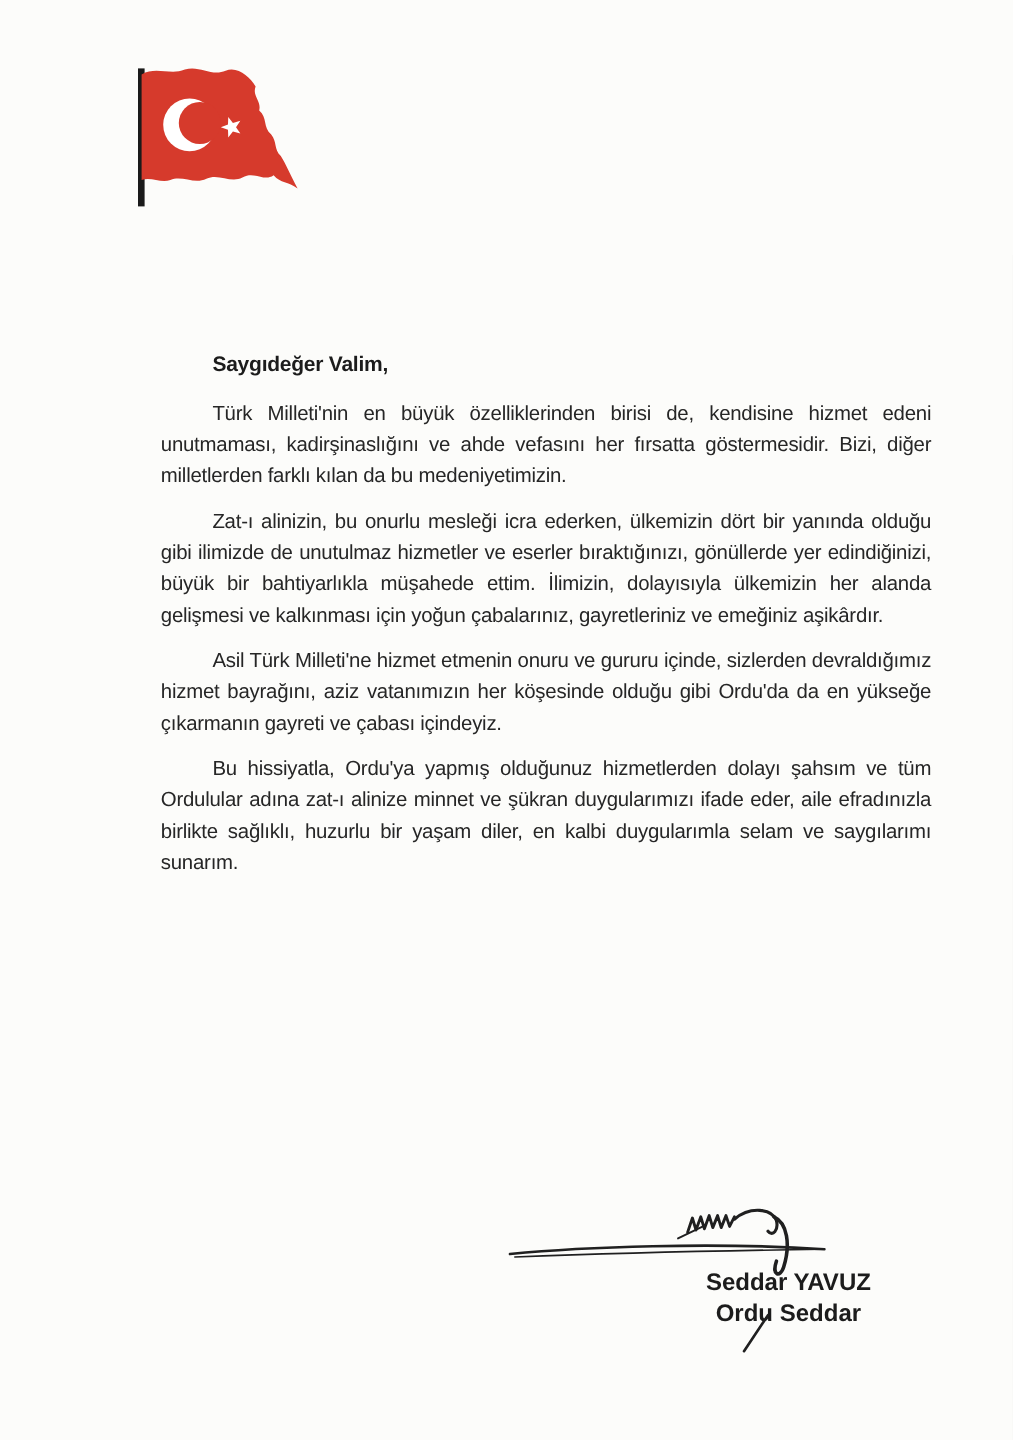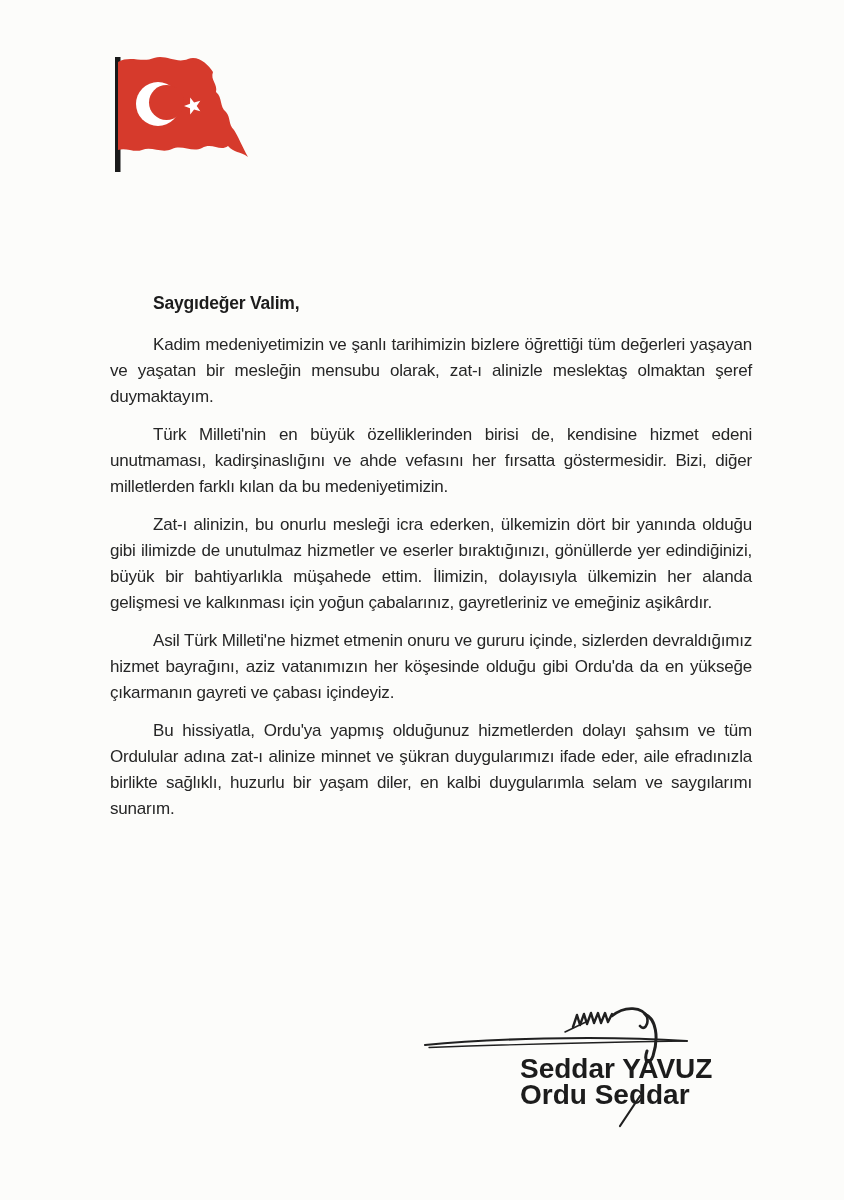--- a/index.html
+++ b/index.html
@@ -47,21 +47,21 @@
     display:inline-block;
     font-size:17px; font-weight:bold;
     color:var(--ozel_red);
     border-bottom:2px solid var(--ozel_red);
     padding:0 1px 1px 1px;
     letter-spacing:.5px;
   }
   
   .letter-body{
     position:absolute;
-    left:110px; top:290px;
+    left:134px; top:290px;
     width:642px;
     color:var(--ink);
     font-size:17px;
     line-height:26px;
     letter-spacing:-0.2px;
   }
   .salutation{
     font-weight:bold;
     font-size:17.5px;
     color:var(--ink_strong);
@@ -75,25 +75,26 @@
   }
   .para:last-child{margin-bottom:0;}
   
   .sig-strokes{
     position:absolute;
     left:415px; top:1003px;
     width:290px; height:75px;
   }
   .sig-text{
     position:absolute;
-    left:520px; top:1056px;
+    left:552px; top:1056px;
     width:210px;
+    text-align:center;
     color:var(--ink_strong);
     font-weight:bold;
-    font-size:28px;
+    font-size:20px;
     line-height:26px;
   }
   .sig-slash{
     position:absolute;
     left:612px; top:1093px;
     width:34px; height:36px;
   }
 </style>
 </head>
 <body>
@@ -119,21 +120,20 @@
       <circle cx="48" cy="50" r="22" fill="#ffffff"></circle>
       <circle cx="56.5" cy="48.5" r="17.5" style="fill:var(--flag_red,#d63a2c)"></circle>
       <path fill="#ffffff" d="M74,52 L80,54.2 L80.2,60.6 L84.1,55.5 L90.3,57.3 L86.7,52 L90.3,46.7 L84.1,48.5 L80.2,43.4 L80,49.8 Z"></path>
     </svg>
   </div>
 
 
   <div class="letter-body">
     <p class="salutation">Saygıdeğer Valim,</p>
     <div>
-        <p class="para">Kadim medeniyetimizin ve şanlı tarihimizin bizlere öğrettiği tüm değerleri yaşayan ve yaşatan bir mesleğin mensubu olarak, zat-ı alinizle meslektaş olmaktan şeref duymaktayım.</p>
         <p class="para">Türk Milleti'nin en büyük özelliklerinden birisi de, kendisine hizmet edeni unutmaması, kadirşinaslığını ve ahde vefasını her fırsatta göstermesidir. Bizi, diğer milletlerden farklı kılan da bu medeniyetimizin.</p>
         <p class="para">Zat-ı alinizin, bu onurlu mesleği icra ederken, ülkemizin dört bir yanında olduğu gibi ilimizde de unutulmaz hizmetler ve eserler bıraktığınızı, gönüllerde yer edindiğinizi, büyük bir bahtiyarlıkla müşahede ettim. İlimizin, dolayısıyla ülkemizin her alanda gelişmesi ve kalkınması için yoğun çabalarınız, gayretleriniz ve emeğiniz aşikârdır.</p>
         <p class="para">Asil Türk Milleti'ne hizmet etmenin onuru ve gururu içinde, sizlerden devraldığımız hizmet bayrağını, aziz vatanımızın her köşesinde olduğu gibi Ordu'da da en yükseğe çıkarmanın gayreti ve çabası içindeyiz.</p>
         <p class="para">Bu hissiyatla, Ordu'ya yapmış olduğunuz hizmetlerden dolayı şahsım ve tüm Ordulular adına zat-ı alinize minnet ve şükran duygularımızı ifade eder, aile efradınızla birlikte sağlıklı, huzurlu bir yaşam diler, en kalbi duygularımla selam ve saygılarımı sunarım.</p>
       </div>
   </div>
 
   <svg class="sig-strokes" viewBox="0 0 290 75">
     <g fill="none" stroke="#202020" stroke-linecap="round">
       <path d="M10,42 C70,36 180,32 272,38" stroke-width="2.2"></path>

